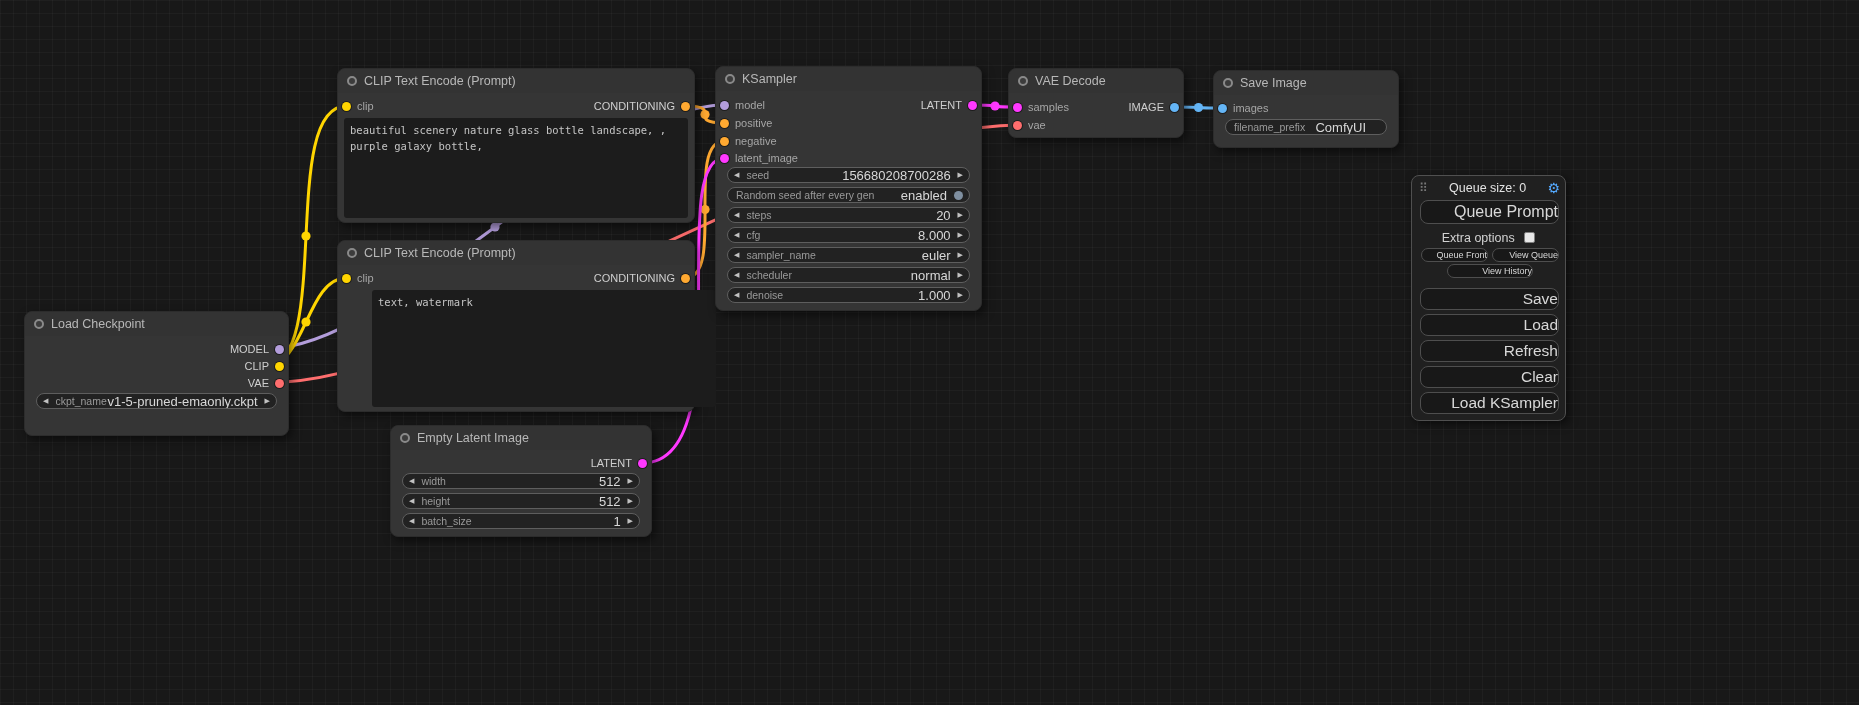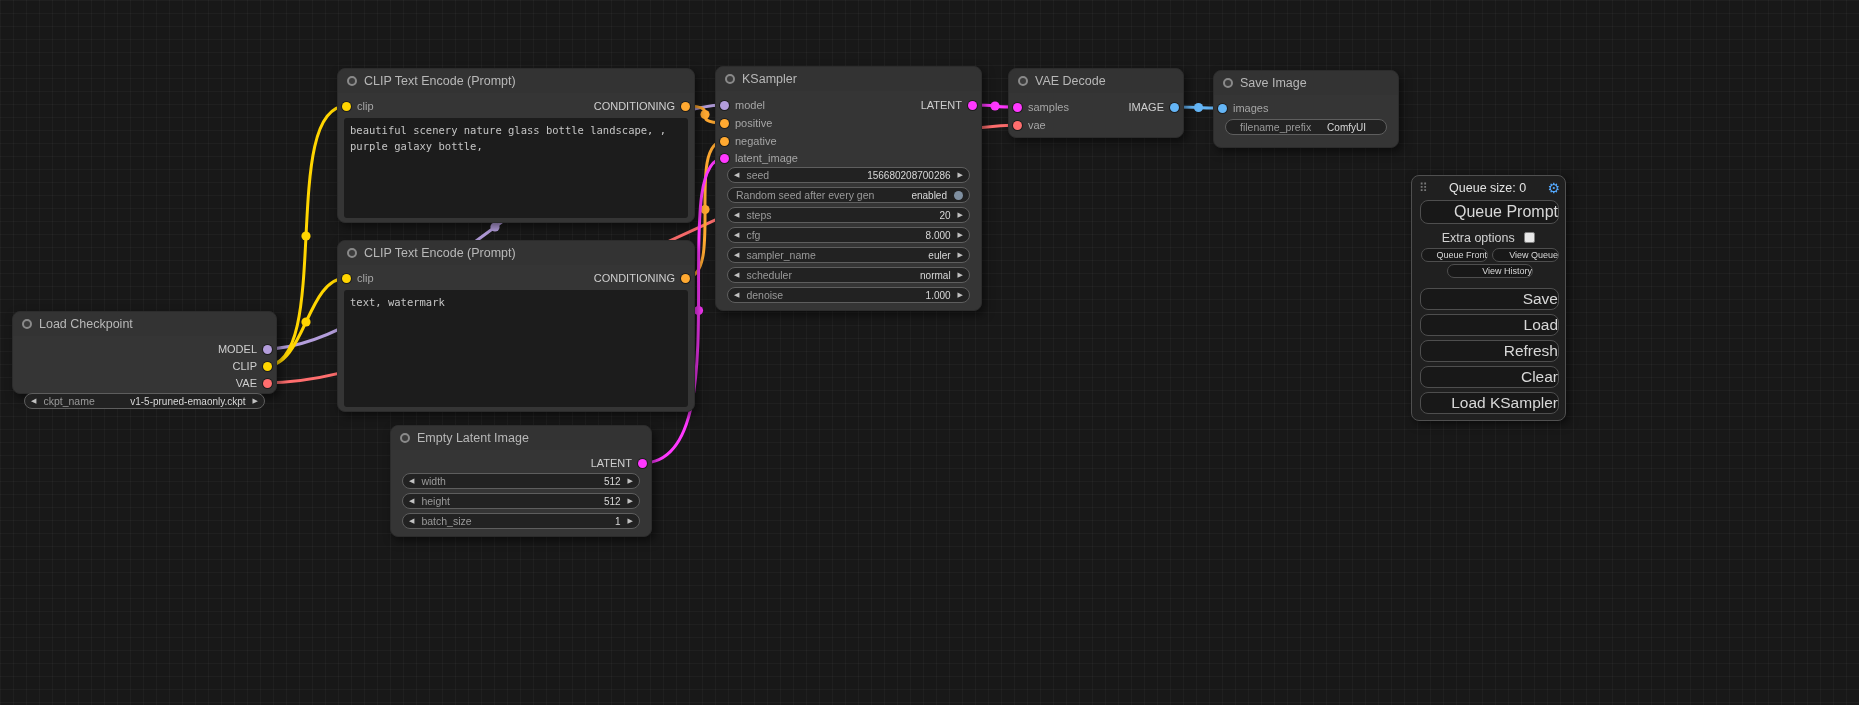--- a/index.html
+++ b/index.html
@@ -32,21 +32,21 @@
   .pdot { width:9px; height:9px; border-radius:50%; background:#888; flex:0 0 auto;
           box-shadow:0 0 0 1px rgba(0,0,0,0.45); }
   .plabel { font-size:11px; color:#a6a6a6; white-space:nowrap; }
   .prow.out .plabel { color:#cfcfcf; }
 
   .widget { position:absolute; left:11px; right:11px; height:16px; background:#222;
             border:1px solid #5e5e5e; border-radius:8px; display:flex; align-items:center;
             padding:0 6px; overflow:hidden; }
   .warrow { font-size:7px; color:#c2c2c2; line-height:16px; flex:0 0 auto; }
   .wlabel { font-size:10.5px; color:#9a9a9a; margin-left:7px; white-space:nowrap; }
-  .wvalue { font-size:10px; color:#d8d8d8; margin-left:auto; margin-right:7px; white-space:nowrap; }
+  .wvalue { font-size:13px; color:#d8d8d8; margin-left:auto; margin-right:7px; white-space:nowrap; }
   .tdot { width:9px; height:9px; border-radius:50%; background:#7f8fa0; flex:0 0 auto; }
 
   .ntext { position:absolute; left:6px; width:calc(100% - 12px); background:#1c1c1c;
            border:none; border-radius:3px; color:#c5c5c5; resize:none; overflow:hidden;
            font-family:"DejaVu Sans Mono", monospace; font-size:10.5px; line-height:1.5;
            padding:5px 6px; outline:none; }
 
   
   .menu { position:absolute; left:1411px; top:175px; width:155px; height:246px; z-index:30;
           background:#202020; border:1px solid #505050; border-radius:8px;
@@ -84,21 +84,21 @@
       <path d="M 685.5 278 C 725.5 278, 684.5 141, 724.5 141" fill="none" stroke="#FFA931" stroke-width="3" stroke-linecap="round"></path>
       <circle cx="705" cy="209.5" r="4.6" fill="#FFA931"></circle>
       <path d="M 642.5 463 C 742.5 463, 664.5 158, 724.5 158" fill="none" stroke="#FF38FF" stroke-width="3" stroke-linecap="round"></path>
       <circle cx="698.5" cy="310.5" r="4.6" fill="#FF38FF"></circle>
       <path d="M 972.5 105 C 1012.5 105, 977.5 107, 1017.5 107" fill="none" stroke="#FF38FF" stroke-width="3" stroke-linecap="round"></path>
       <circle cx="995" cy="106" r="4.6" fill="#FF38FF"></circle>
       <path d="M 1174.5 107 C 1214.5 107, 1182.5 108, 1222.5 108" fill="none" stroke="#64B5F6" stroke-width="3" stroke-linecap="round"></path>
       <circle cx="1198.5" cy="107.5" r="4.6" fill="#64B5F6"></circle>
     </svg>
 
-  <div class="node" style="left:12px;top:311px;width:265px;height:83px">
+  <div class="node" style="left:24px;top:311px;width:265px;height:125px">
     <div class="nheader">
       <span class="ndot"></span>
       <span class="ntitle">Load Checkpoint</span>
     </div>
     <div class="prow out" style="top:29px">
       <span class="pdot" style="background: rgb(179, 157, 219);"></span>
       <span class="plabel">MODEL</span>
     </div>
     <div class="prow out" style="top:46px">
       <span class="pdot" style="background: rgb(255, 213, 0);"></span>
@@ -138,21 +138,21 @@
       <span class="ntitle">CLIP Text Encode (Prompt)</span>
     </div>
     <div class="prow in" style="top:29px">
       <span class="pdot" style="background: rgb(255, 213, 0);"></span>
       <span class="plabel">clip</span>
     </div>
     <div class="prow out" style="top:29px">
       <span class="pdot" style="background: rgb(255, 169, 49);"></span>
       <span class="plabel">CONDITIONING</span>
     </div>
-    <textarea class="ntext" style="top: 49px; height: 117px;">text, watermark</textarea>
+    <textarea class="ntext" style="top: 49px; height: 117px; margin-left: 28px;">text, watermark</textarea>
   </div>
 
   <div class="node" style="left:390px;top:425px;width:262px;height:112px">
     <div class="nheader">
       <span class="ndot"></span>
       <span class="ntitle">Empty Latent Image</span>
     </div>
     <div class="prow out" style="top:29px">
       <span class="pdot" style="background: rgb(255, 56, 255);"></span>
       <span class="plabel">LATENT</span>
@@ -267,21 +267,21 @@
   <div class="node" style="left:1213px;top:70px;width:186px;height:78px">
     <div class="nheader">
       <span class="ndot"></span>
       <span class="ntitle">Save Image</span>
     </div>
     <div class="prow in" style="top:29px">
       <span class="pdot" style="background: rgb(100, 181, 246);"></span>
       <span class="plabel">images</span>
     </div>
     <div class="widget" style="top:48px">
-      <span class="wlabel" style="margin-left:8px">filename_prefix</span>
+      <span class="wlabel" style="margin-left:2px">filename_prefix</span>
       <span class="wvalue" style="margin-right:14px">ComfyUI</span>
     </div>
   </div>
 
   <div class="menu">
     <div class="mhead">
       <span class="drag-handle">⠿</span>
       <span class="queue-size">Queue size: 0</span>
       <span class="gear" style="color: rgb(85, 170, 255);">⚙</span>
     </div>

